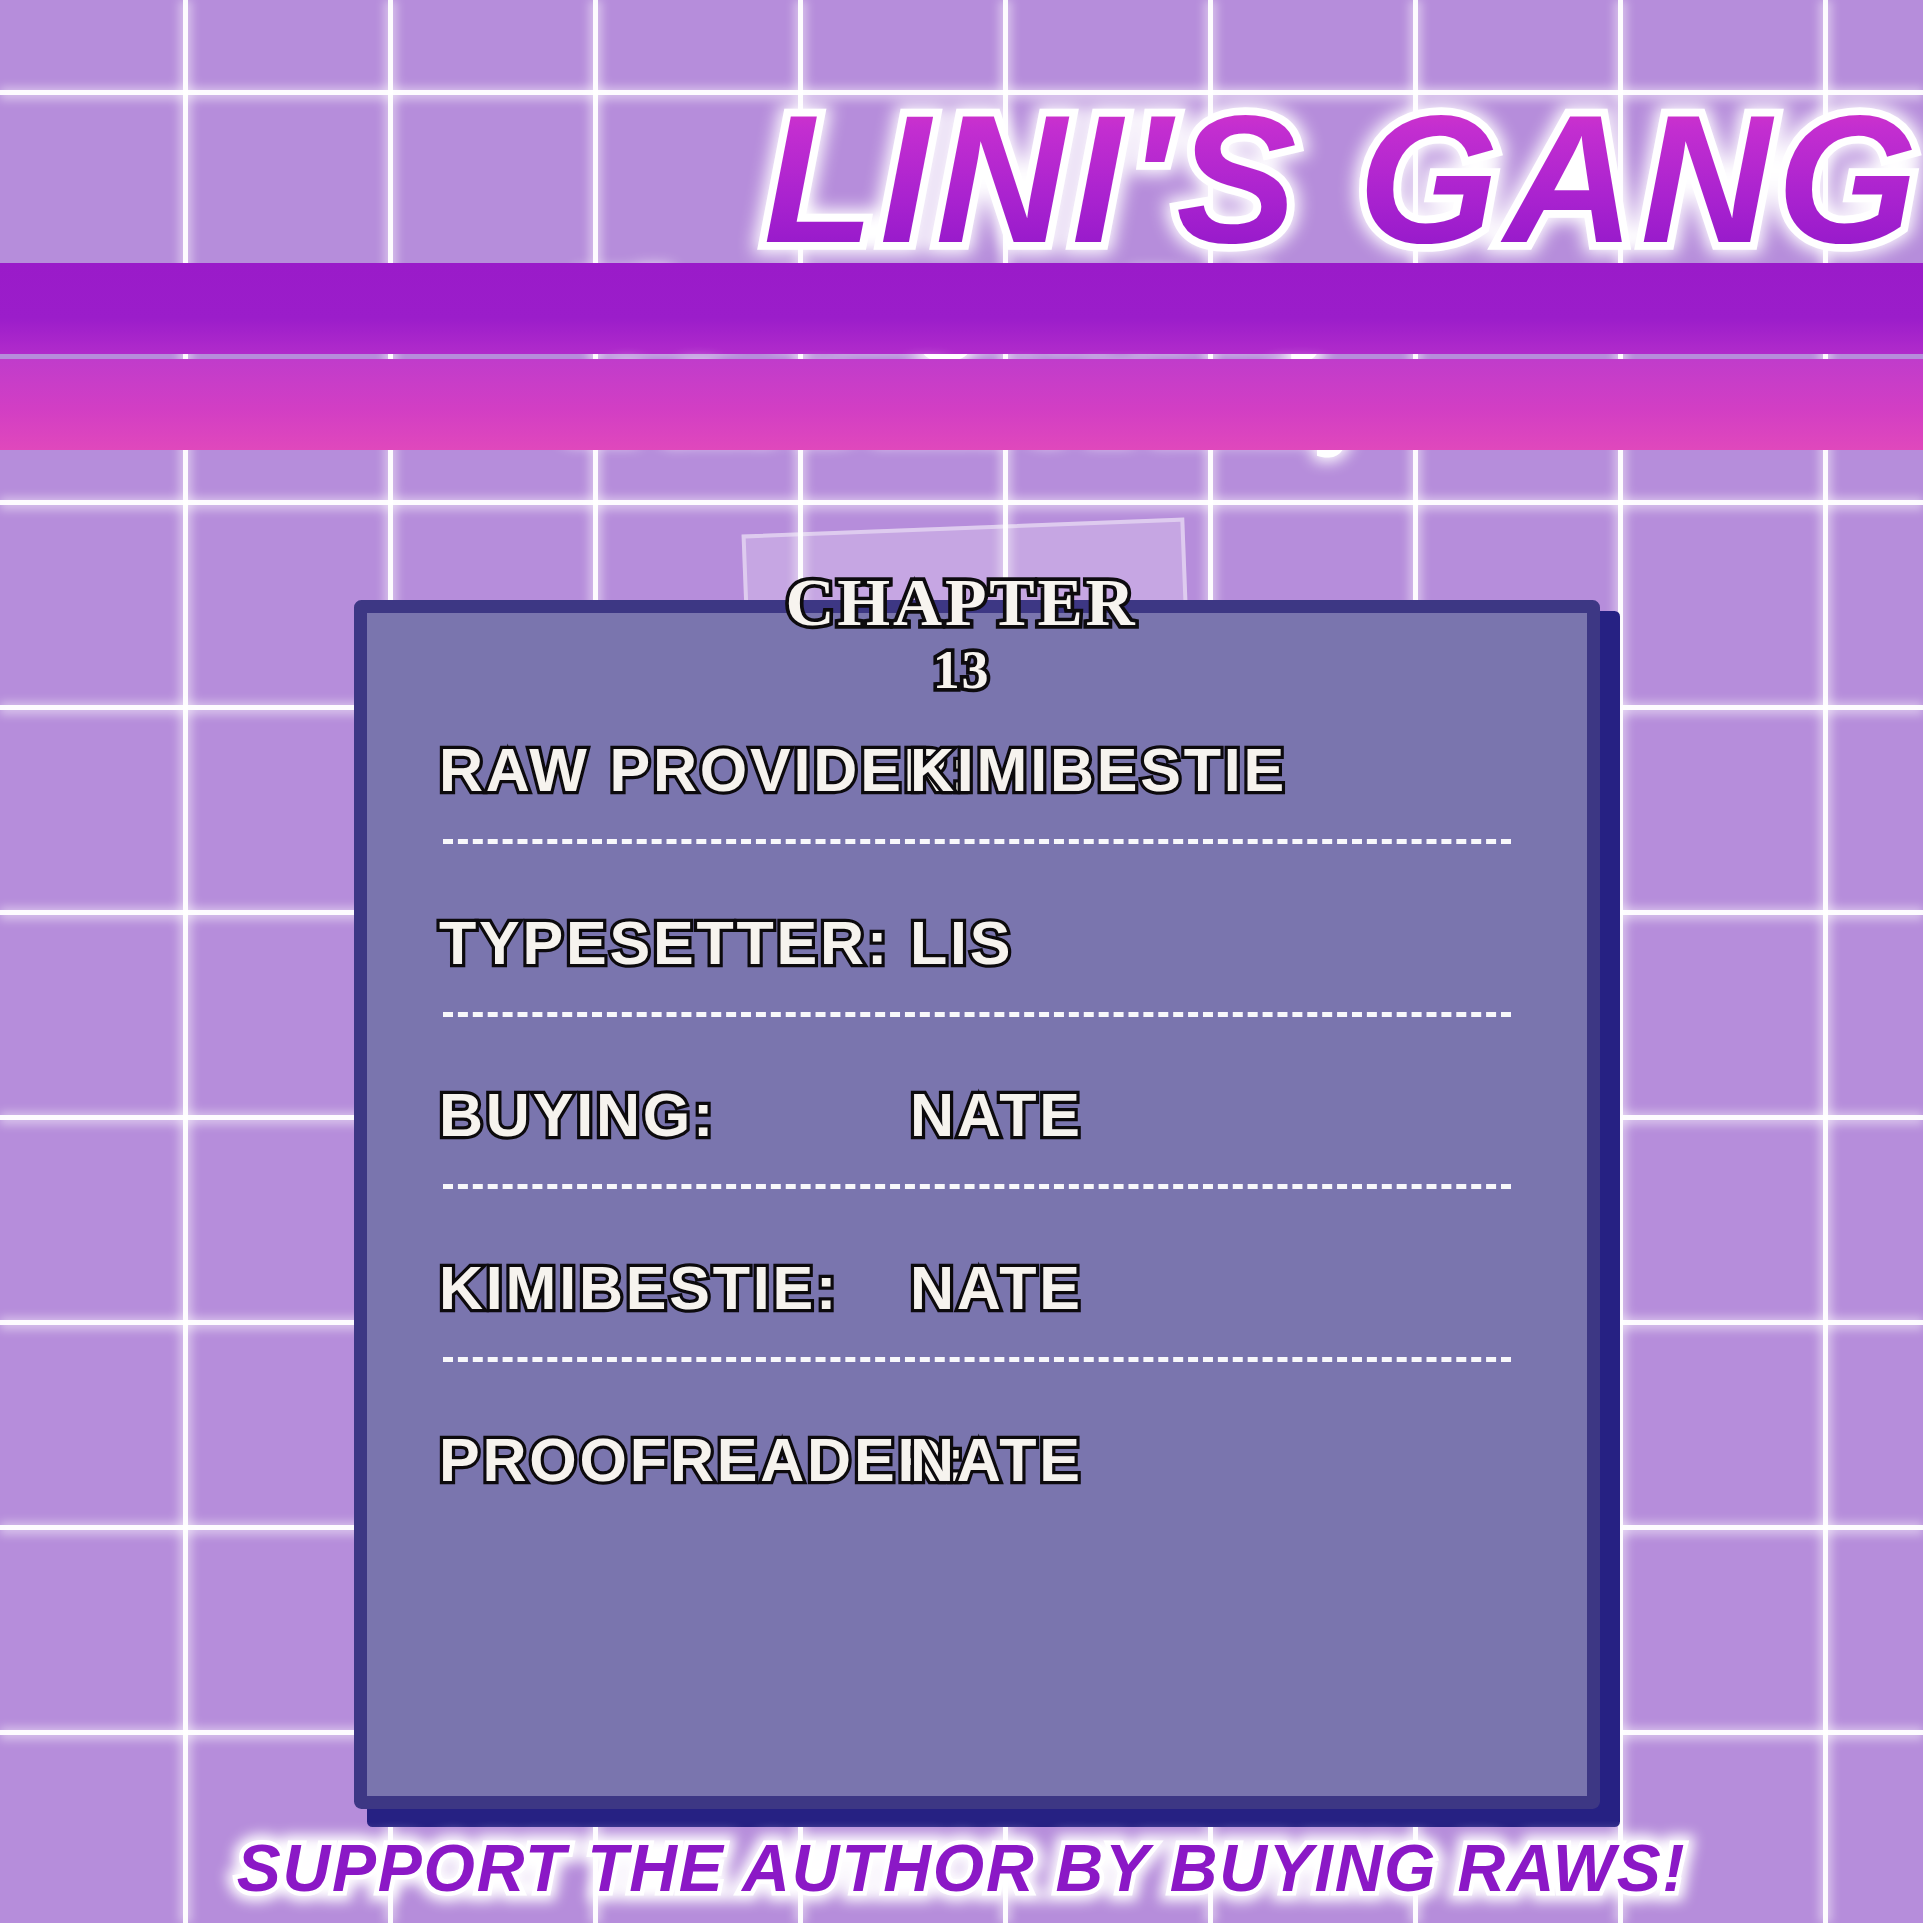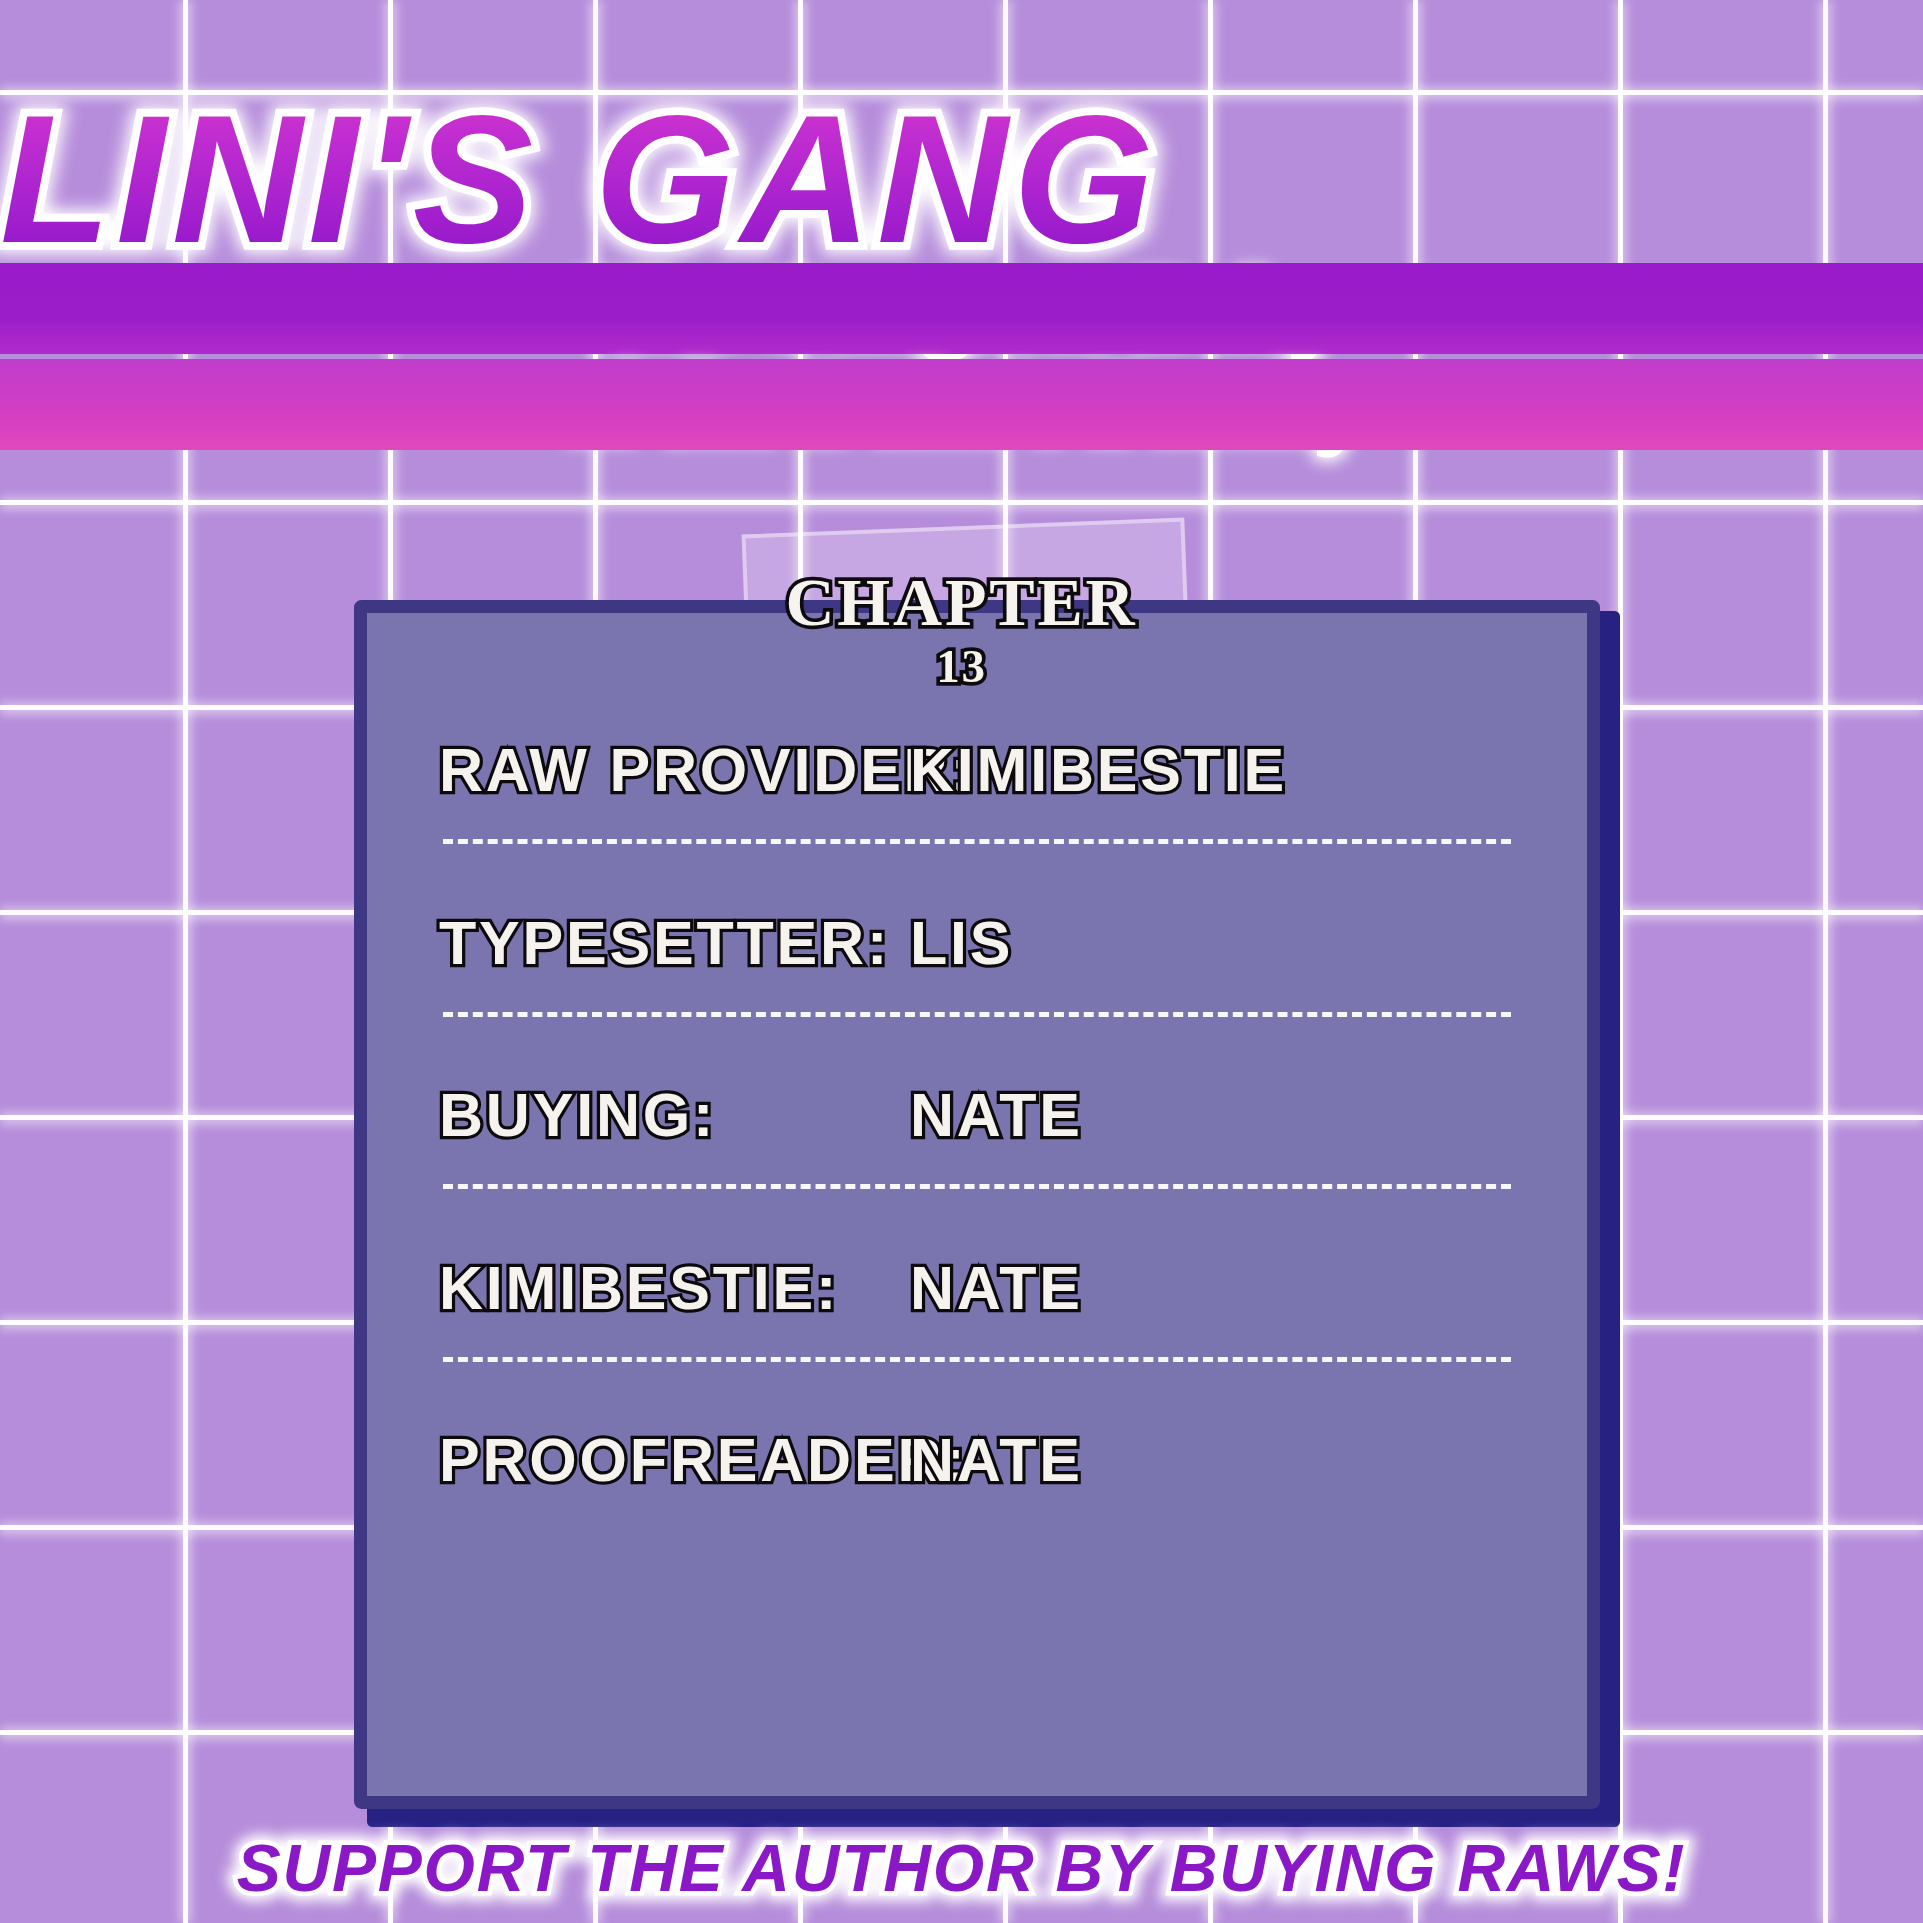--- a/index.html
+++ b/index.html
@@ -38,21 +38,21 @@
     filter: blur(4.6px);
     pointer-events: none;
   }
 
   
   .title-wrap {
     position: absolute;
     top: 89px;
     left: 0;
     width: 100%;
-    text-align: left;
+    text-align: right;
     line-height: 1;
   }
   .title-glow {
     position: absolute;
     top: 0; left: 0; width: 100%;
     font-size: 181px;
     font-weight: bold;
     font-style: italic;
     letter-spacing: 5.5px;
     color: #ffffff;
@@ -173,21 +173,21 @@
     left: 0; width: 100%;
     text-align: center;
     font-family: Liberation Serif, serif;
     font-weight: bold;
     color: #f7f4ef;
     -webkit-text-stroke: 7.4px #0d0b0e;
     paint-order: stroke fill;
     letter-spacing: 2.8px;
   }
   #chapter-label { top: 563px; font-size: 68px; }
-  #chapter-number { top: 639px; font-size: 47px; letter-spacing: 1.8px; }
+  #chapter-number { top: 639px; font-size: 54px; letter-spacing: 1.8px; }
 
   
   .credits {
     position: absolute;
     left: 354px;
     top: 701px;
     width: 1246px;
   }
   .credit-row {
     display: flex;

